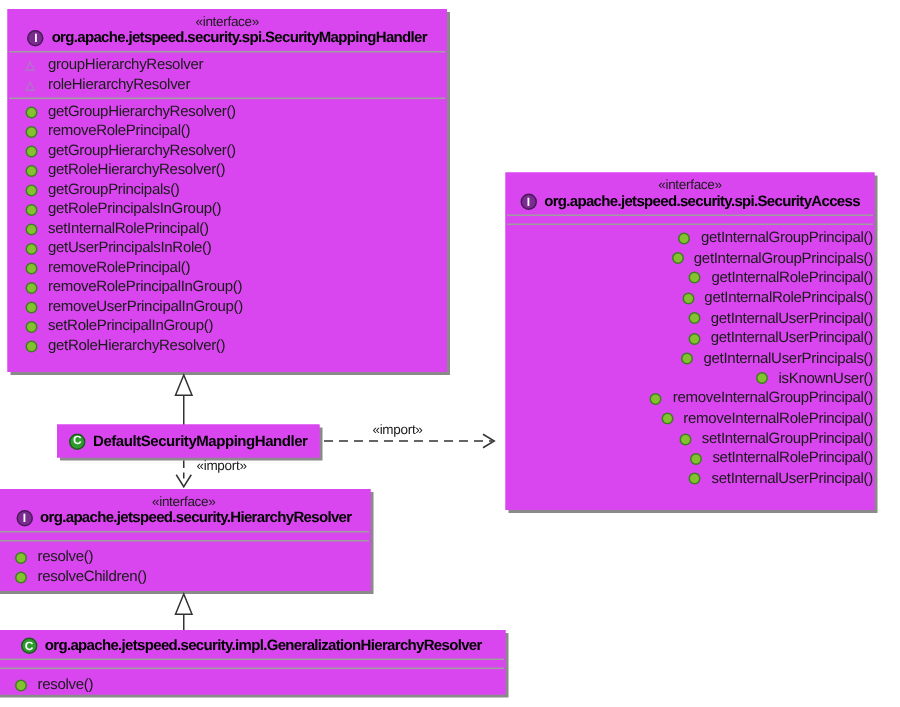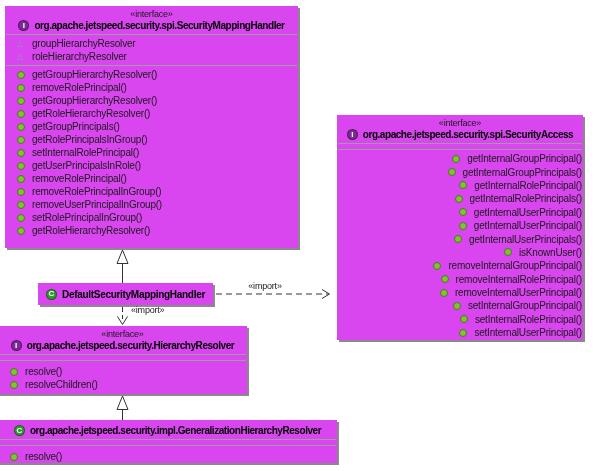--- a/index.html
+++ b/index.html
@@ -186,24 +186,20 @@
       <div class="member-row tall">
           <span class="dot"></span>
           <span>removeInternalGroupPrincipal()</span>
         </div>
       <div class="member-row tall">
           <span class="dot"></span>
           <span>removeInternalRolePrincipal()</span>
         </div>
       <div class="member-row tall">
           <span class="dot"></span>
-          <span>removeInternalUserPrincipal()</span>
-        </div>
-      <div class="member-row tall">
-          <span class="dot"></span>
           <span>setInternalGroupPrincipal()</span>
         </div>
       <div class="member-row tall">
           <span class="dot"></span>
           <span>setInternalRolePrincipal()</span>
         </div>
       <div class="member-row tall">
           <span class="dot"></span>
           <span>setInternalUserPrincipal()</span>
         </div>

